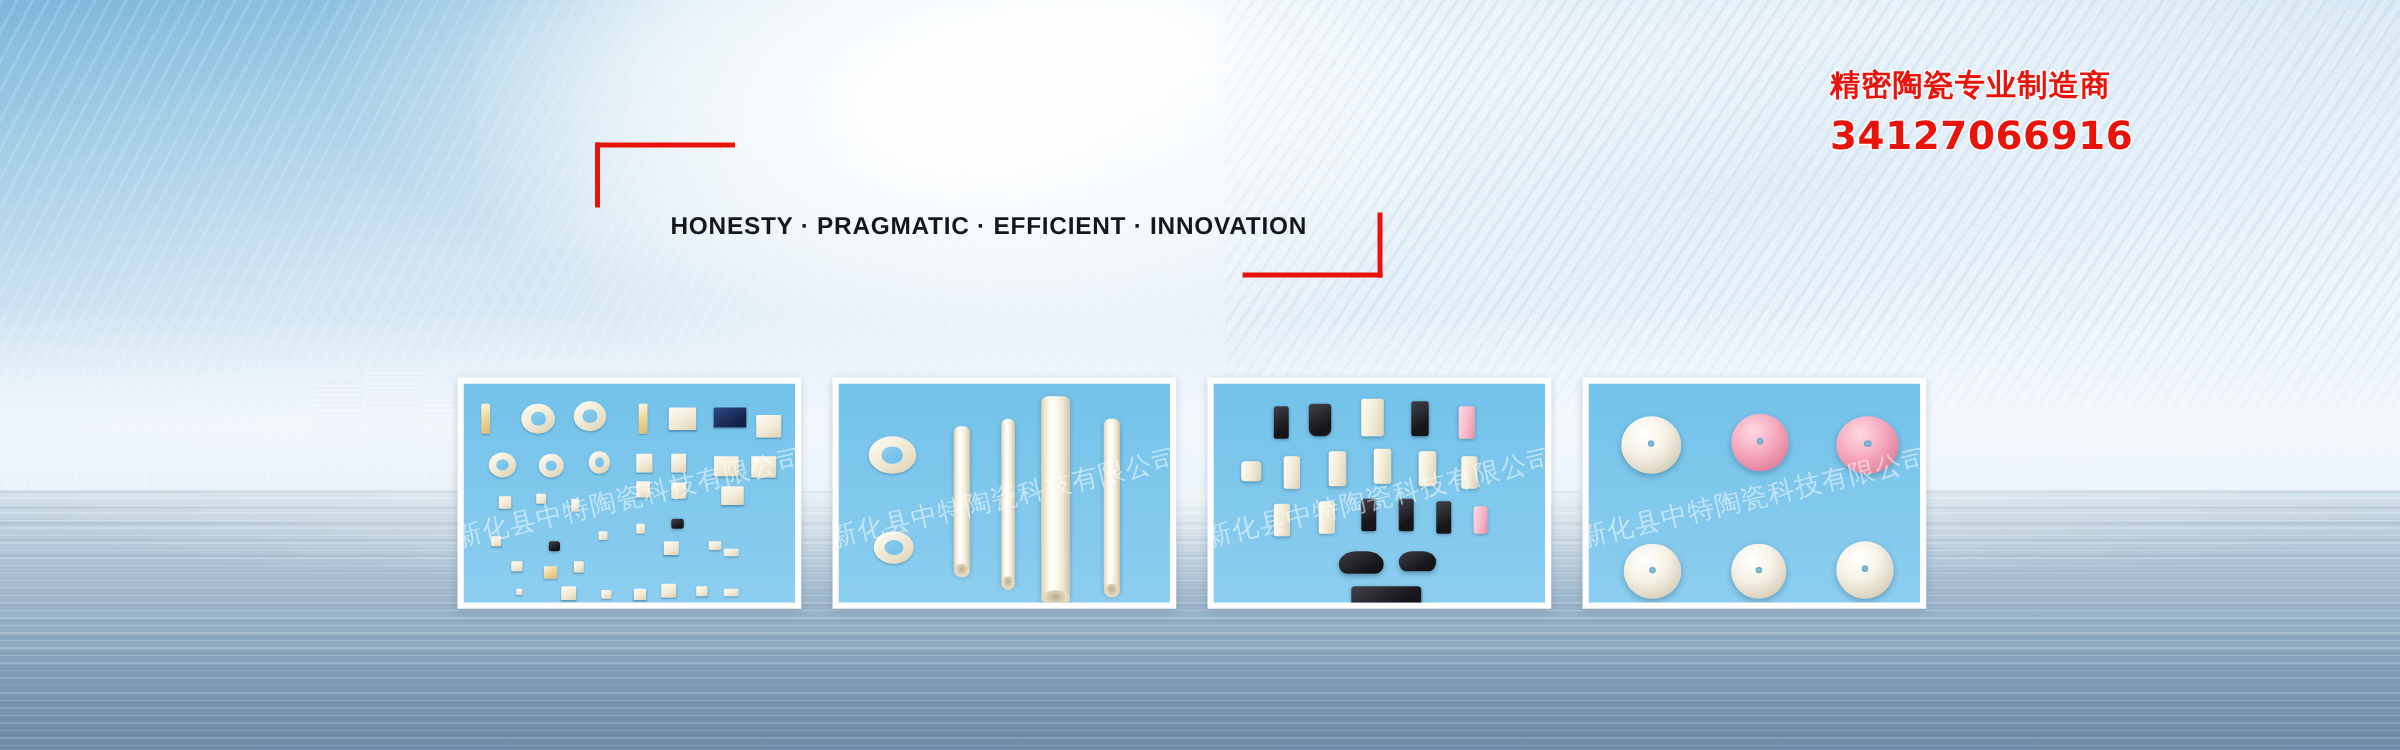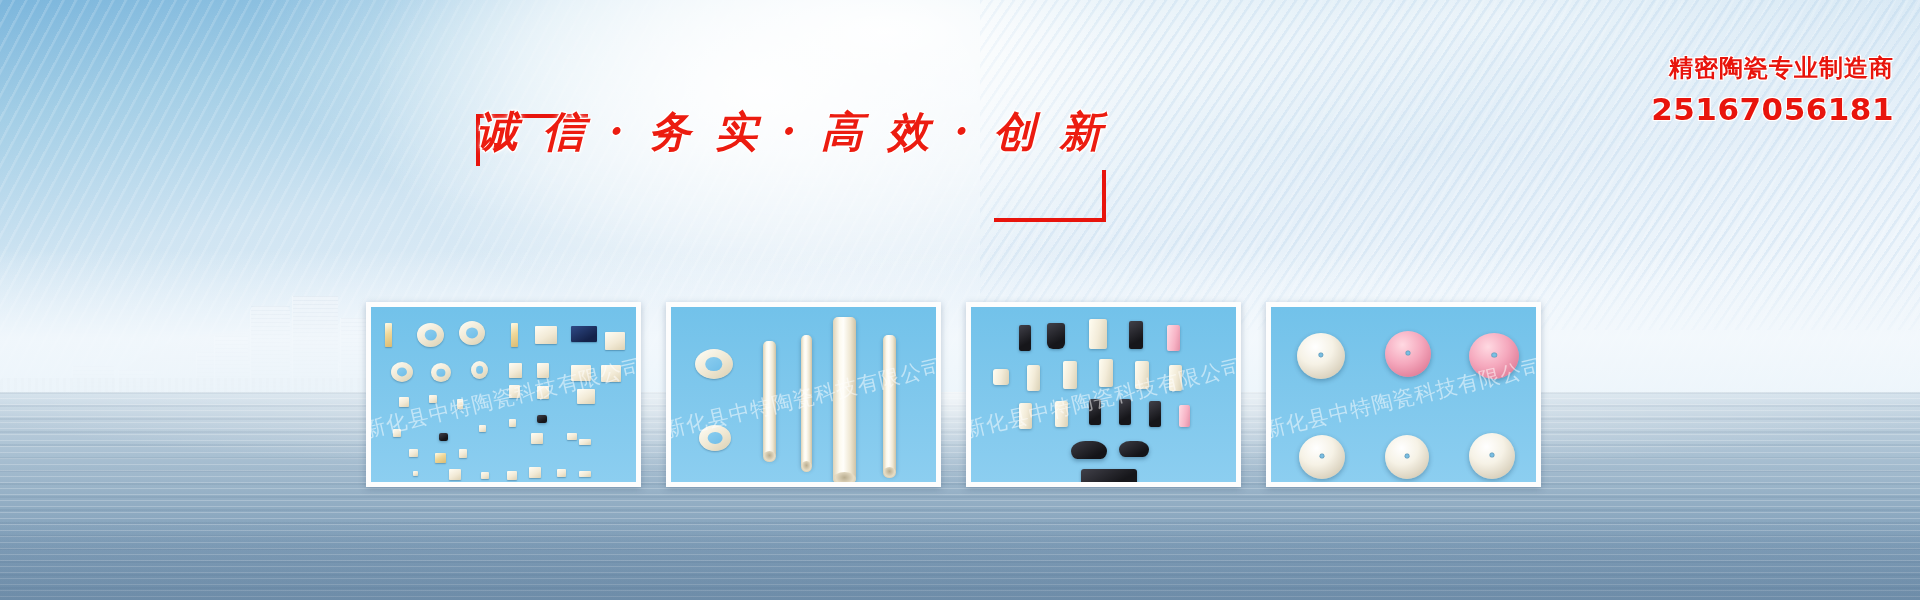--- a/index.html
+++ b/index.html
@@ -126,21 +126,21 @@
     font-family: "Liberation Sans", "DejaVu Sans", sans-serif;
     font-weight: 700;
     font-size: 19.5px;
     letter-spacing: .6px;
     color: #14181c;
     white-space: nowrap;
   }
 
   
   .rightblk {
-    position: absolute; right: 26px; top: 52px; width: 420px; text-align: right;
+    position: absolute; right: 36px; top: 52px; width: 420px; text-align: left;
   }
   .rb-line1 {
     font-family: "DejaVu Sans", "Liberation Sans", sans-serif;
     font-weight: 700;
     font-size: 24px;
     letter-spacing: 1px;
     color: #e8140c;
     text-shadow: 0 0 2px #fff, 1px 1px 0 #fff, -1px -1px 0 #fff, 1px -1px 0 #fff, -1px 1px 0 #fff;
     white-space: nowrap;
   }
@@ -285,26 +285,26 @@
 
   <div class="haze"></div>
   <div class="water"></div>
   <div class="water-ripples"></div>
   <div class="water-sheen"></div>
   <div class="water-dark"></div>
 
   <div class="slogan">
     <div class="bracket-tl"></div>
     <div class="bracket-br"></div>
-    <div class="slogan-cn">诚 信 · 务 实 · 高 效 · 创 新</div>
+    <div class="slogan-en">HONESTY · PRAGMATIC · EFFICIENT · INNOVATION</div>
   </div>
 
   <div class="rightblk">
     <div class="rb-line1">精密陶瓷专业制造商</div>
-    <div class="rb-phone">25167056181</div>
+    <div class="rb-phone">34127066916</div>
   </div>
 
   <div class="panels">
 
     <div class="panel">
       <div class="panel-inner">
         <div class="part chip gold" style="left:14px;  top:16px; width:7px;  height:24px;"></div>
         <div class="part ring" style="left:46px;  top:16px; width:27px; height:24px;"></div>
         <div class="part ring" style="left:88px;  top:14px; width:26px; height:24px;"></div>
         <div class="part chip gold" style="left:140px; top:16px; width:7px;  height:24px;"></div>

